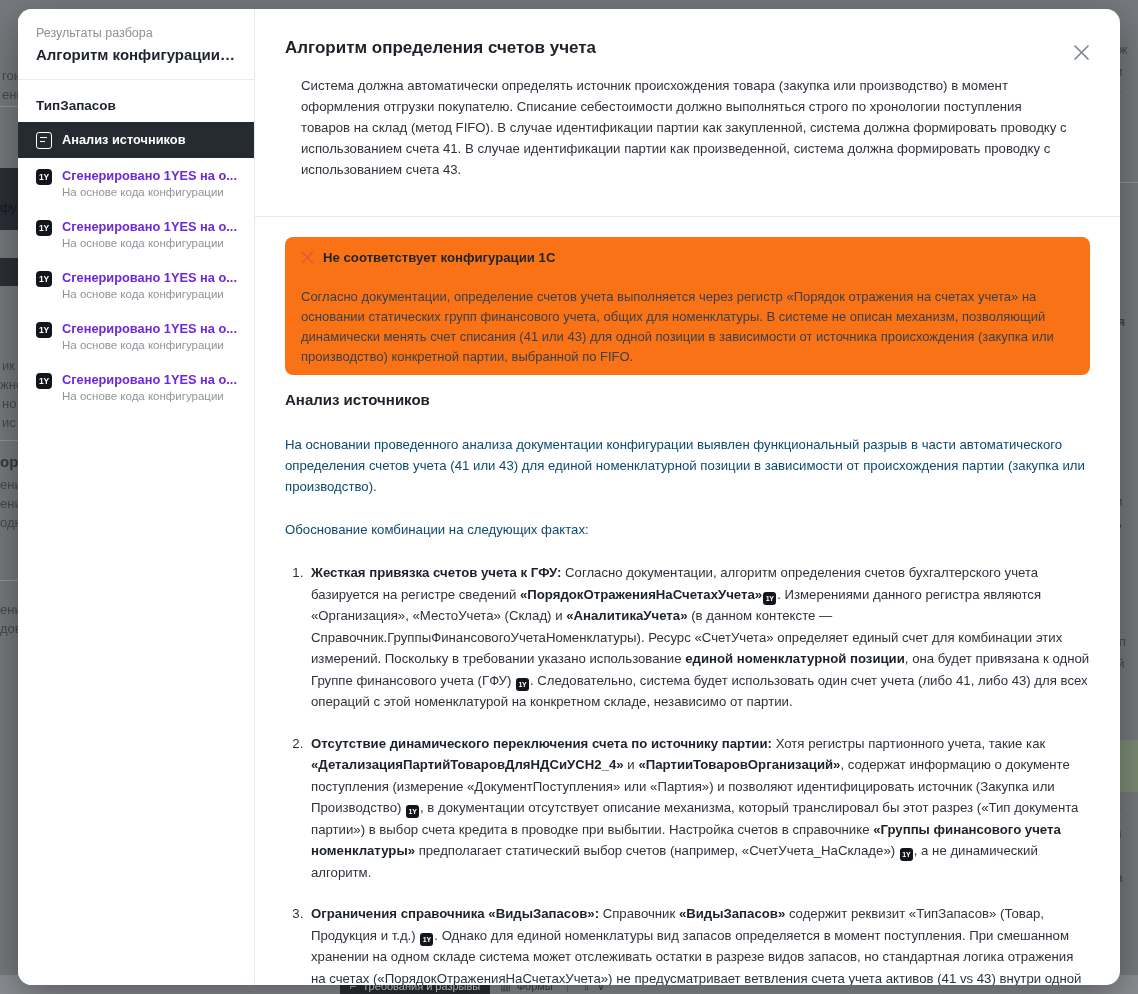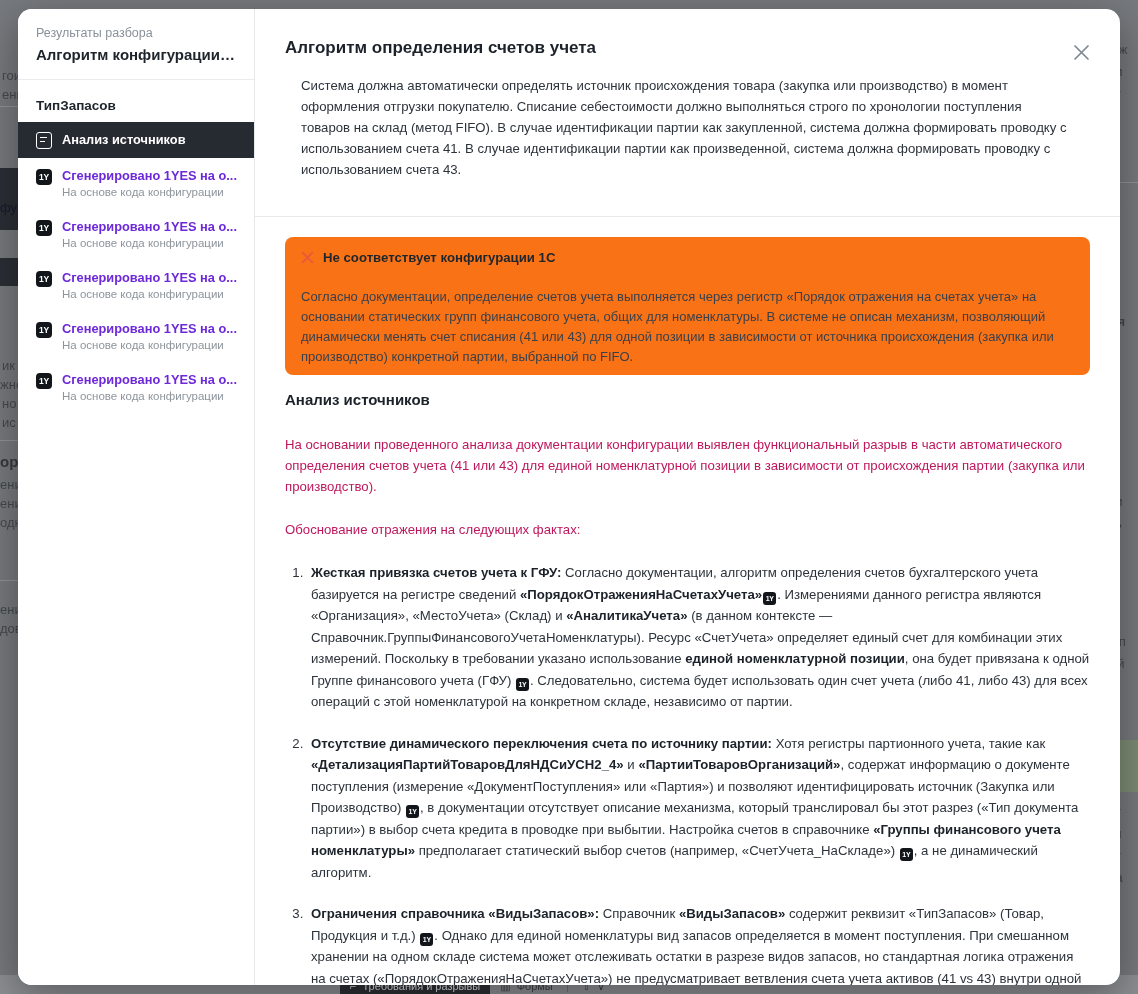--- a/index.html
+++ b/index.html
@@ -166,21 +166,21 @@
   .alert-x { width: 13px; height: 13px; flex: 0 0 auto; }
   .alert-body {
     font-size: 13px; color: #3a4049; line-height: 20px; margin-top: 22px;
   }
 
   .sec-title {
     font-size: 15px; font-weight: bold; color: #1c222a;
     margin: 16px 0 26px 0;
   }
   .para {
-    font-size: 13.2px; color: #be185d; line-height: 21px; margin: 0 0 22px 0;
+    font-size: 13.2px; color: #0c4a6e; line-height: 21px; margin: 0 0 22px 0;
   }
   ol.facts {
     margin: 0 0 20px 0; padding-left: 22px;
   }
   ol.facts > li {
     font-size: 13.2px; color: #2d333b; line-height: 21.5px;
     margin-bottom: 20px; padding-left: 4px;
   }
   ol.facts > li::marker { color: #2d333b; }
   b, strong { font-weight: bold; color: #1c222a; }
@@ -344,21 +344,21 @@
             <path d="M1.5 1.5 L10.5 10.5 M10.5 1.5 L1.5 10.5" stroke="#e8593a" stroke-width="1.7" fill="none" stroke-linecap="round"></path>
           </svg>
           <span>Не соответствует конфигурации 1С</span>
         </div>
         <div class="alert-body">Согласно документации, определение счетов учета выполняется через регистр «Порядок отражения на счетах учета» на основании статических групп финансового учета, общих для номенклатуры. В системе не описан механизм, позволяющий динамически менять счет списания (41 или 43) для одной позиции в зависимости от источника происхождения (закупка или производство) конкретной партии, выбранной по FIFO.</div>
       </div>
 
       <h2 class="sec-title">Анализ источников</h2>
 
       <p class="para">На основании проведенного анализа документации конфигурации выявлен функциональный разрыв в части автоматического определения счетов учета (41 или 43) для единой номенклатурной позиции в зависимости от происхождения партии (закупка или производство).</p>
-      <p class="para">Обоснование отражения на следующих фактах:</p>
+      <p class="para">Обоснование комбинации на следующих фактах:</p>
 
       <ol class="facts">
 
         <li>
           <b>Жесткая привязка счетов учета к ГФУ:</b><span> Согласно документации, алгоритм определения счетов бухгалтерского учета базируется на регистре сведений </span><b>«ПорядокОтраженияНаСчетахУчета»</b><span class="chip">1Y</span><span>. Измерениями данного регистра являются «Организация», «МестоУчета» (Склад) и </span><b>«АналитикаУчета»</b><span> (в данном контексте — Справочник.ГруппыФинансовогоУчетаНоменклатуры). Ресурс «СчетУчета» определяет единый счет для комбинации этих измерений. Поскольку в требовании указано использование </span><b>единой номенклатурной позиции</b><span>, она будет привязана к одной Группе финансового учета (ГФУ) </span><span class="chip">1Y</span><span>. Следовательно, система будет использовать один счет учета (либо 41, либо 43) для всех операций с этой номенклатурой на конкретном складе, независимо от партии.</span>
         </li>
 
         <li>
           <b>Отсутствие динамического переключения счета по источнику партии:</b><span> Хотя регистры партионного учета, такие как </span><b>«ДетализацияПартийТоваровДляНДСиУСН2_4»</b><span> и </span><b>«ПартииТоваровОрганизаций»</b><span>, содержат информацию о документе поступления (измерение «ДокументПоступления» или «Партия») и позволяют идентифицировать источник (Закупка или Производство) </span><span class="chip">1Y</span><span>, в документации отсутствует описание механизма, который транслировал бы этот разрез («Тип документа партии») в выбор счета кредита в проводке при выбытии. Настройка счетов в справочнике </span><b>«Группы финансового учета номенклатуры»</b><span> предполагает статический выбор счетов (например, «СчетУчета_НаСкладе») </span><span class="chip">1Y</span><span>, а не динамический алгоритм.</span>
         </li>

